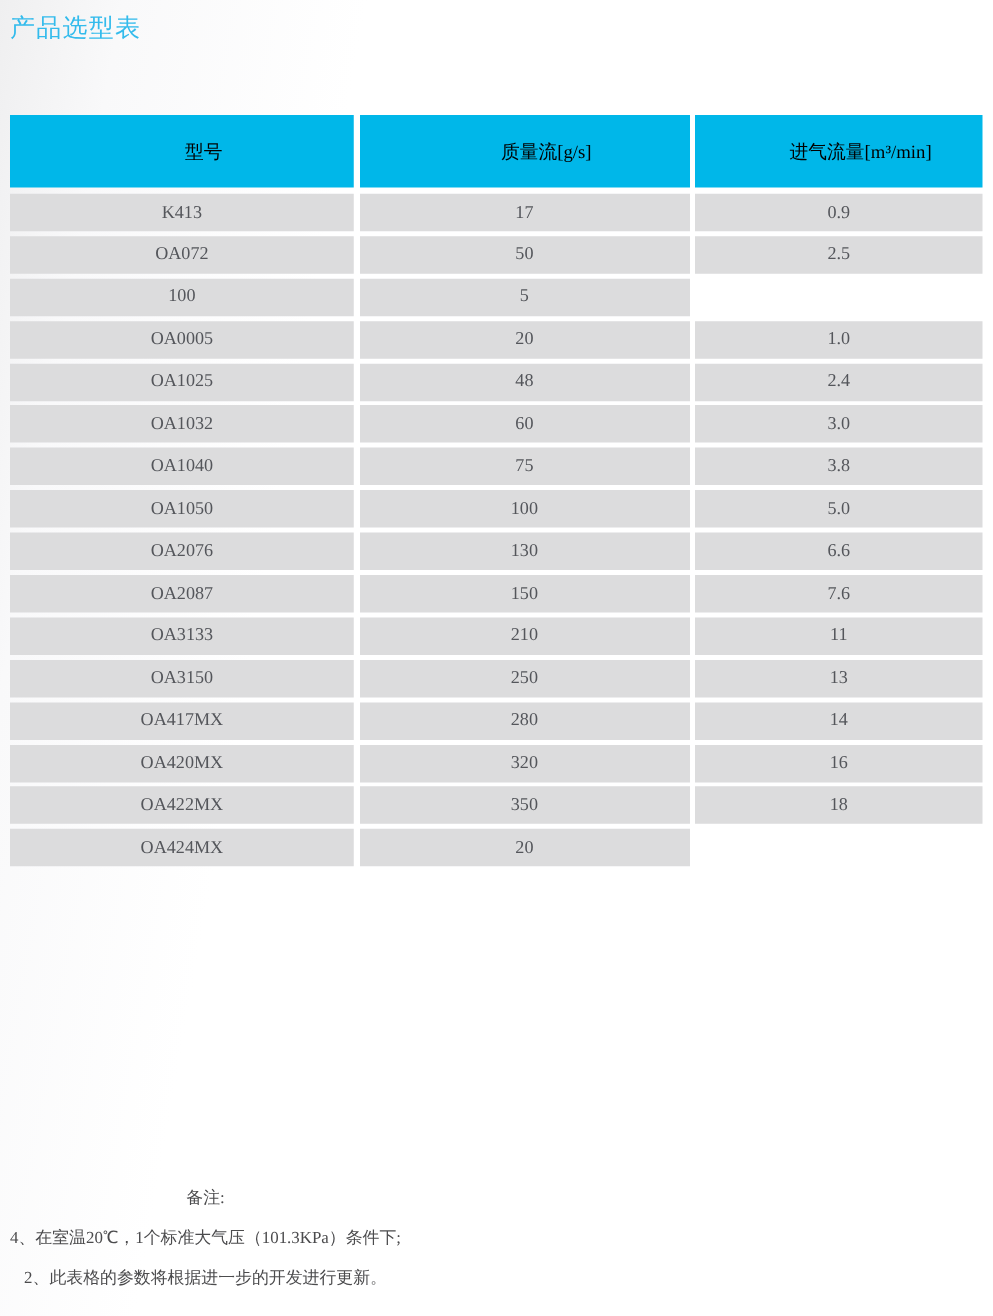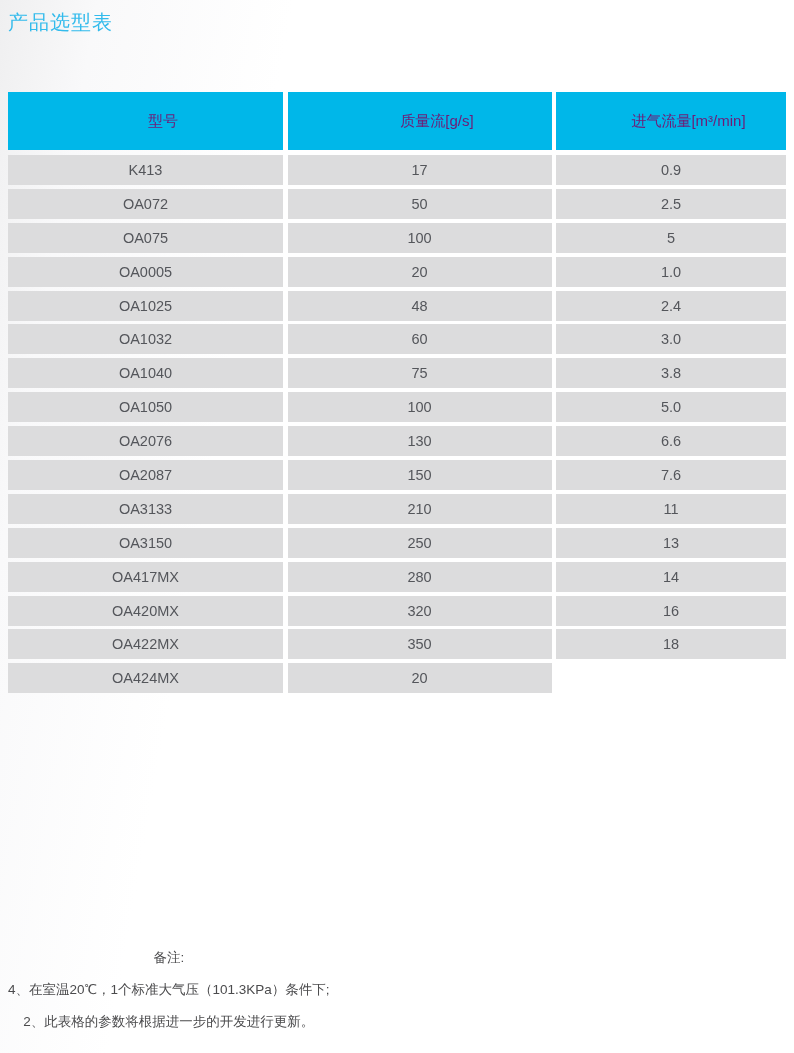--- a/index.html
+++ b/index.html
@@ -1,36 +1,36 @@
 <!DOCTYPE html>
 <html><head>
 <meta charset="utf-8">
 <style>
   html,body{margin:0;padding:0;background:#ffffff;}
   .page{
     position:relative;
     width:794px;height:1053px;
     background:linear-gradient(100deg,#efeff0 0%,#f9f9fa 10%,#ffffff 30%);
-    font-family:Liberation Sans, sans-serif;
+    font-family:Liberation Serif, serif;
     overflow:hidden;
   }
   .title{
     position:absolute;left:8px;top:9px;margin:0;
     font-size:20px;font-weight:400;letter-spacing:1px;
     color:#33bbec;
   }
   .table{
     position:absolute;left:8px;top:92px;width:778px;
   }
   .thead{
     display:grid;grid-template-columns:275px 264px 230px;column-gap:4.5px;
     height:58px;margin-bottom:5px;
   }
   .th{
-    background:#00b7e9;color:#701a75;
+    background:#00b7e9;color:#000000;
     display:flex;align-items:center;justify-content:center;
     font-size:15px;
     padding-left:35px;
   }
   .tbody{display:flex;flex-direction:column;row-gap:3.9px;}
   .row{
     display:grid;grid-template-columns:275px 264px 230px;column-gap:4.5px;
     height:30px;
   }
   .cell{
@@ -63,21 +63,20 @@
           <div class="cell">K413</div>
           <div class="cell">17</div>
           <div class="cell">0.9</div>
         </div>
         <div class="row">
           <div class="cell">OA072</div>
           <div class="cell">50</div>
           <div class="cell">2.5</div>
         </div>
         <div class="row">
-          <div class="cell">OA075</div>
           <div class="cell">100</div>
           <div class="cell">5</div>
         </div>
         <div class="row">
           <div class="cell">OA0005</div>
           <div class="cell">20</div>
           <div class="cell">1.0</div>
         </div>
         <div class="row">
           <div class="cell">OA1025</div>

